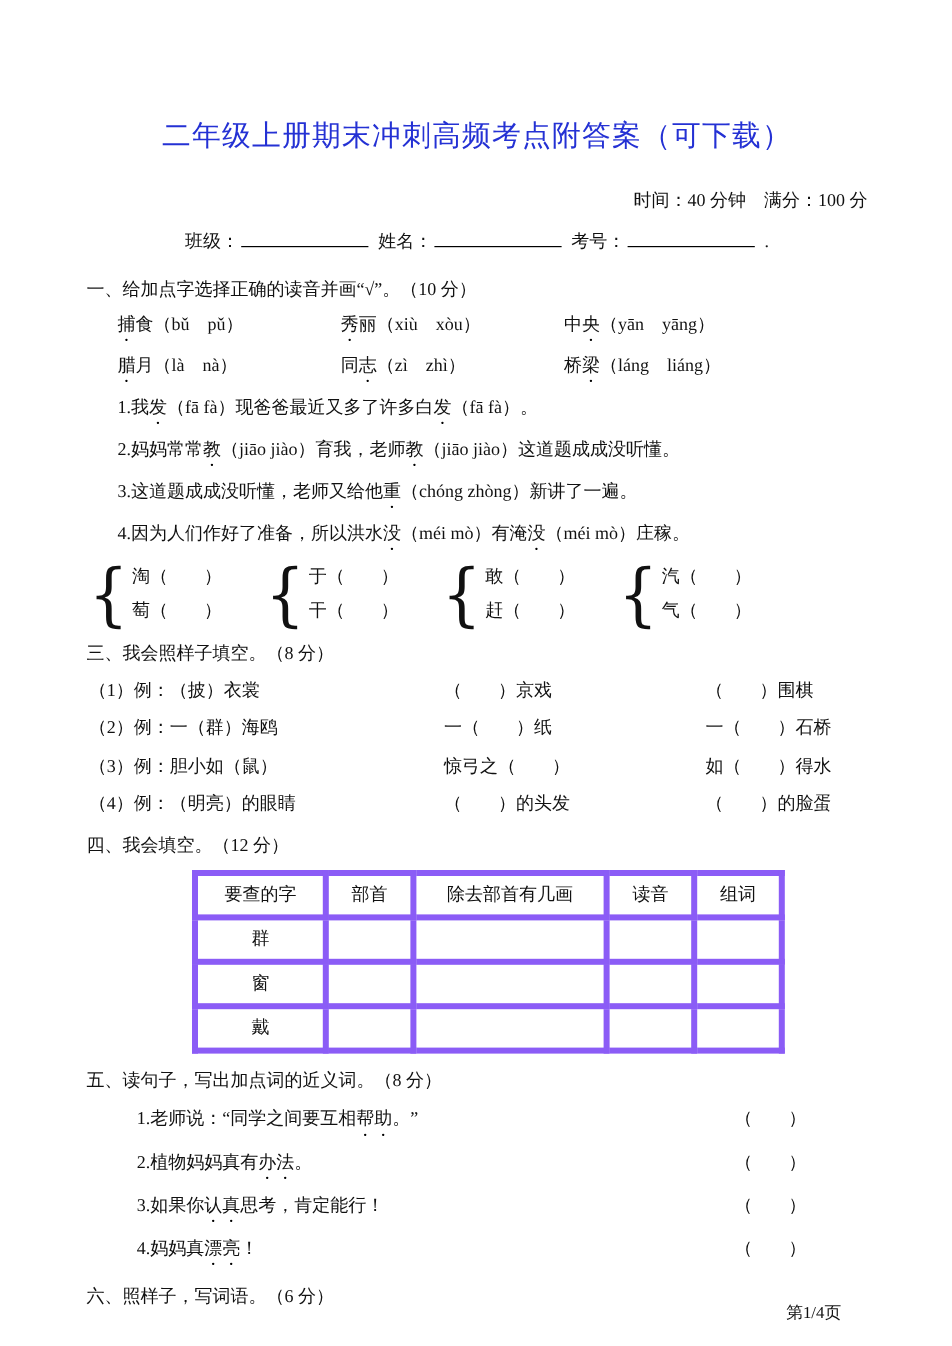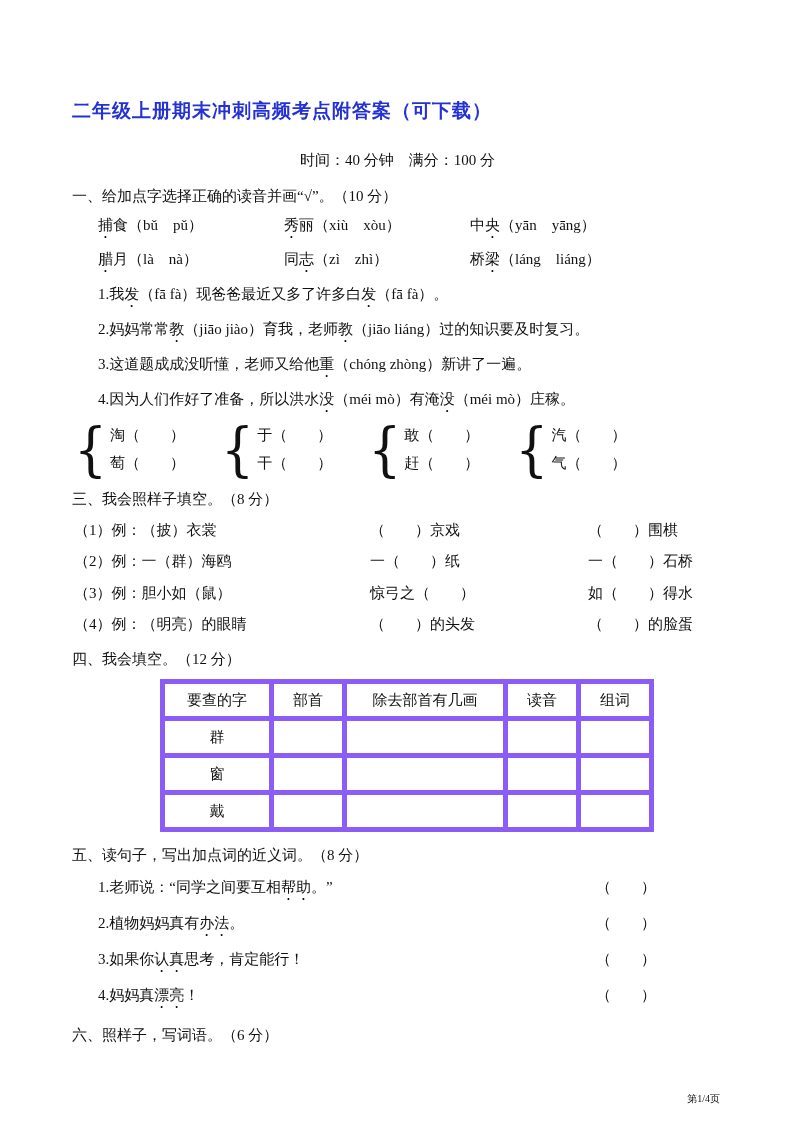--- a/index.html
+++ b/index.html
@@ -10,26 +10,26 @@
     box-sizing:border-box;
     background:#ffffff;
     padding:96px 70px 0 72px;
     font-family:"Liberation Serif","DejaVu Serif",serif;
     font-size:15px;
     color:#111;
     line-height:1.55;
   }
   .title {
     margin:0 0 24px 0;
-    text-align:left;
-    font-size:19px;
-    font-weight:700;
+    text-align:center;
+    font-size:24px;
+    font-weight:400;
     letter-spacing:1px;
   }
-  .meta { text-align:center; margin-bottom:10px;font-family:Liberation Serif, serif; }
+  .meta { text-align:right; margin-bottom:10px;font-family:Liberation Serif, serif; }
   .fields { text-align:center; margin-bottom:16px; }
   .uline {
     display:inline-block;
     width:106px; height:15px;
     border-bottom:1px solid #000;
     margin:0 8px 0 2px;
     vertical-align:baseline;
   }
   .sec-heading { margin:12px 0 6px 0; }
   .words-row { display:flex; padding-left:26px; margin:2px 0 6px 0; }
@@ -66,55 +66,58 @@
     padding:4px 10px;
     height:24px;
     min-width:48px;
   }
   .exam-table .c0 { min-width:84px; }
   .exam-table .c2 { min-width:136px; }
   .s5-line {
     display:flex; justify-content:space-between;
     width:558px;
     padding-left:26px;
-    margin:8px 0;
+    margin:8px 16px;
     white-space:nowrap;
   }
   .footer {
     position:absolute;
-    right:73px; bottom:16px;
-    font-size:10px;
+    right:92px; bottom:16px;
+    font-size:14px;
     text-align:right;
   }
 </style>
 </head>
 <body>
 
 <div class="page">
 
   <h1 class="title" style="color: rgb(36, 49, 212);">二年级上册期末冲刺高频考点附答案（可下载）</h1>
 
   <div class="meta">时间：40 分钟　满分：100 分</div>
 
+  <div class="fields">
+    <span>班级：</span><span class="uline"></span><span>姓名：</span><span class="uline"></span><span>考号：</span><span class="uline"></span><span>.</span>
+  </div>
 
   <div class="sec-heading">一、给加点字选择正确的读音并画“√”。（10 分）</div>
 
   <div class="words-row">
     <span class="wcol"><span></span><span class="dot">捕</span><span>食（bǔ　pǔ）</span></span>
     <span class="wcol"><span></span><span class="dot">秀</span><span>丽（xiù　xòu）</span></span>
     <span class="wcol"><span>中</span><span class="dot">央</span><span>（yān　yāng）</span></span>
   </div>
   <div class="words-row">
     <span class="wcol"><span></span><span class="dot">腊</span><span>月（là　nà）</span></span>
     <span class="wcol"><span>同</span><span class="dot">志</span><span>（zì　zhì）</span></span>
     <span class="wcol"><span>桥</span><span class="dot">梁</span><span>（láng　liáng）</span></span>
   </div>
 
   <div class="sent"><span>1.我</span><span class="dot">发</span><span>（fā fà）现爸爸最近又多了许多白</span><span class="dot">发</span><span>（fā fà）。</span></div>
-  <div class="sent"><span>2.妈妈常常</span><span class="dot">教</span><span>（jiāo jiào）育我，老师</span><span class="dot">教</span><span>（jiāo liáng）过的知识要及时复习。</span></div>
+  <div class="sent"><span>2.妈妈常常</span><span class="dot">教</span><span>（jiāo jiào）育我，老师</span><span class="dot">教</span><span>（jiāo jiào）这道题成成没听懂。</span></div>
   <div class="sent"><span>3.这道题成成没听懂，老师又给他</span><span class="dot">重</span><span>（chóng zhòng）新讲了一遍。</span><span class="dot"></span><span></span></div>
   <div class="sent"><span>4.因为人们作好了准备，所以洪水</span><span class="dot">没</span><span>（méi mò）有淹</span><span class="dot">没</span><span>（méi mò）庄稼。</span></div>
 
   <div class="pairs-row">
     <div class="pair">
       <span class="brace">{</span>
       <span class="pair-words">
         <span>淘（　　）</span>
         <span>萄（　　）</span>
       </span>

